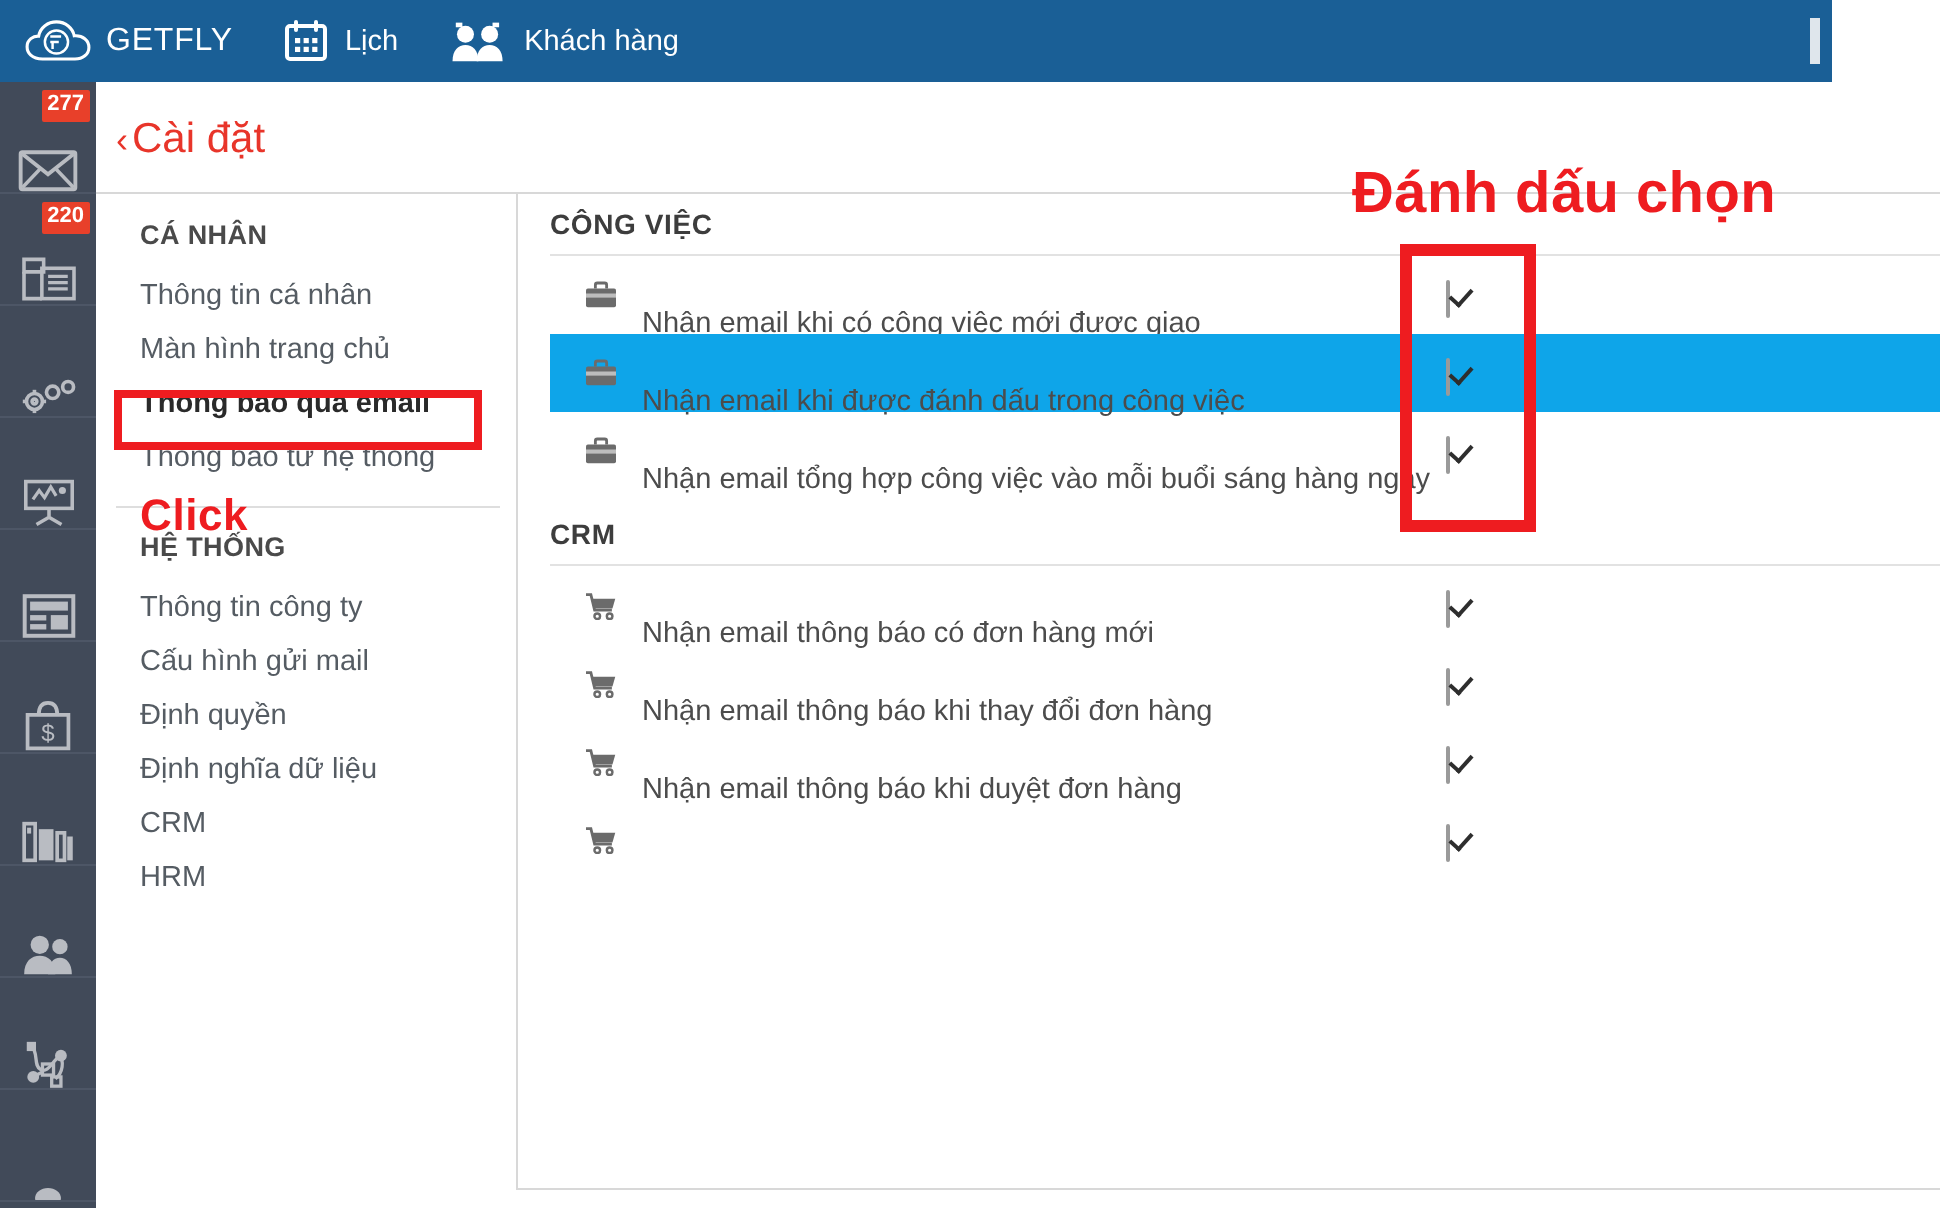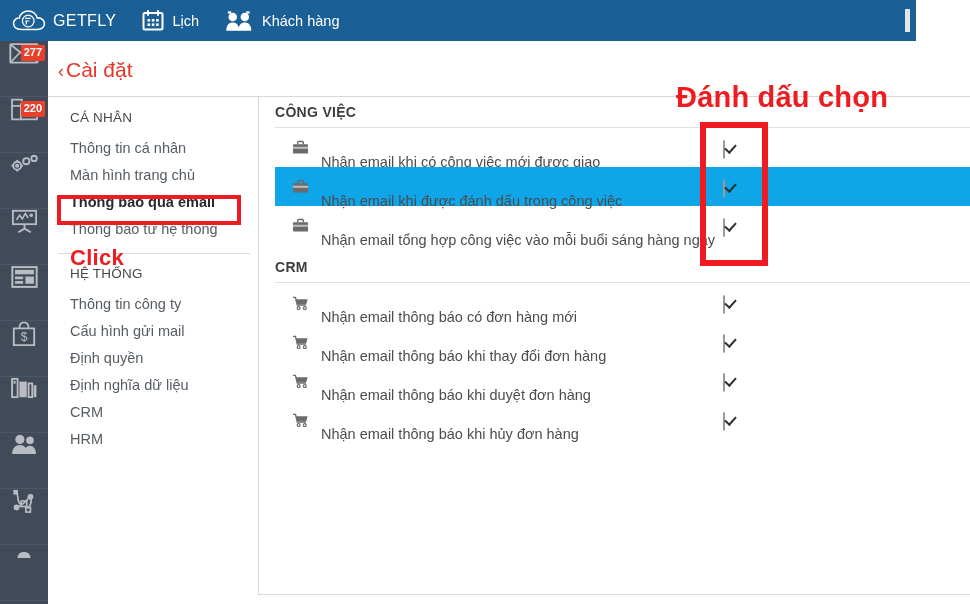--- a/index.html
+++ b/index.html
@@ -50,21 +50,21 @@
   
   .rail {
     position: absolute; left: 0; top: 41px;
     width: 48px; height: 563px;
     background: #414a59;
   }
   .rail-item {
     position: relative;
     width: 48px; height: 56px;
     border-bottom: 1px solid #4d5666;
-    display: flex; align-items: flex-start; justify-content: center;
+    display: flex; align-items: flex-end; justify-content: center;
     cursor: pointer;
   }
   .rail-item svg { display: block; }
   .badge {
     position: absolute;
     top: 4px; right: 3px;
     background: #e8402a;
     color: #fff;
     font-size: 11px; font-weight: bold;
     line-height: 13px;
@@ -96,21 +96,21 @@
   }
 
   
   .menu {
     position: absolute; left: 58px; top: 104px;
     width: 192px;
   }
   .menu-group-title {
     color: #4a4a4a;
     font-size: 13.5px;
-    font-weight: normal;
+    font-weight: bold;
     letter-spacing: .2px;
     padding: 6px 0 10px 12px;
   }
   .menu-item {
     color: #555c63;
     font-size: 14.5px;
     padding: 5px 0 6px 12px;
     cursor: pointer;
     white-space: nowrap;
   }
@@ -514,21 +514,20 @@
 
       <div class="row">
         <span class="row-ico">
           <svg viewBox="0 0 18 16" width="17" height="15">
             <path d="M1 2.5 h2.6 l2 8.2 h9.2" fill="none" stroke="#6b6b6b" stroke-width="1.5"></path>
             <path d="M4.2 4.6 h12.4 l-1.5 5.3 h-9.6 z" fill="#6b6b6b"></path>
             <circle cx="7" cy="14" r="1.5" fill="none" stroke="#6b6b6b" stroke-width="1.3"></circle>
             <circle cx="13.6" cy="14" r="1.5" fill="none" stroke="#6b6b6b" stroke-width="1.3"></circle>
           </svg>
         </span>
-        <span class="row-label">Nhận email thông báo khi hủy đơn hàng</span>
         <span class="row-check"><span class="cbx"></span></span>
       </div>
     </div>
   </div>
 
   <div class="hl-menu"></div>
   <div class="anno-click">Click</div>
   <div class="hl-checks"></div>
   <div class="anno-danhdau">Đánh dấu chọn</div>
 

